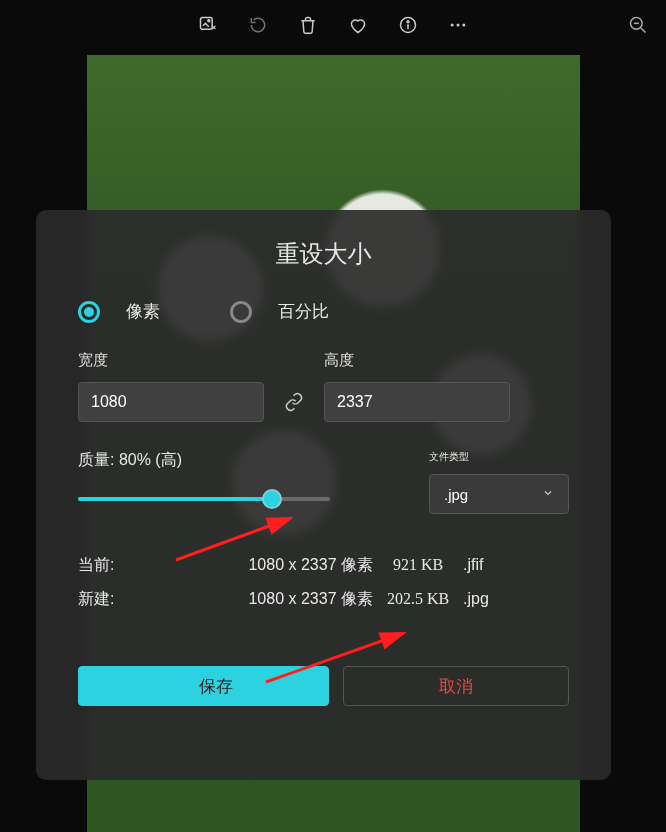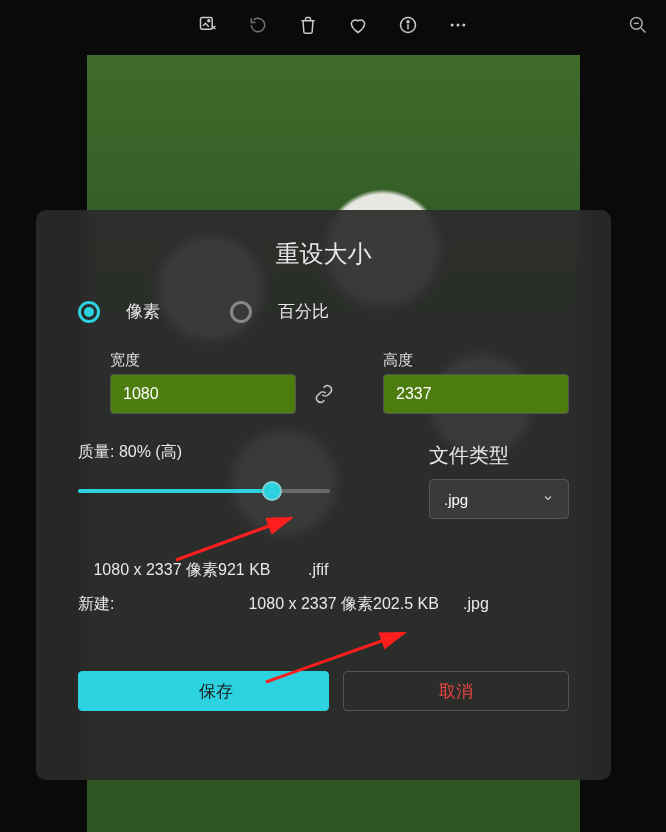--- a/index.html
+++ b/index.html
@@ -85,24 +85,24 @@
     justify-content: center;
   }
   .radio-circle.selected { border-color: #2dd2e0; }
   .radio-dot { width: 10px; height: 10px; border-radius:50%; background:#2dd2e0; }
   .dim-row {
     display: flex;
     align-items: flex-end;
     gap: 14px;
     margin-bottom: 28px;
   }
-  .dim-group { display:flex; flex-direction:column; gap:4px;margin-left:32px; }
+  .dim-group { display:flex; flex-direction:column; gap:12px; }
   .dim-label { font-size: 15px; color:#e0e0e0; }
   .dim-input {
-    background:#4d7c0f;
+    background:#404040;
     border:1px solid #555;
     border-radius:4px;
     height:40px;
     width:186px;
     color:#fff;
     padding:0 12px;
     font-size:16px;
   }
   .link-icon {
     width:32px; height:40px;
@@ -130,21 +130,21 @@
   .slider-fill {
     position:absolute; left:0; height:4px; width:75%;
     background:#2dd2e0; border-radius:2px;
   }
   .slider-thumb {
     position:absolute; left:73%;
     width:20px; height:20px; border-radius:50%;
     background:#2dd2e0; border:2px solid #ccc8;
   }
   .filetype-group { display:flex; flex-direction:column; gap:10px; }
-  .filetype-label { font-size:20px; }
+  .filetype-label { font-size:10px; }
   .filetype-select {
     background:#3a3a3a;
     border:1px solid #555;
     border-radius:4px;
     height:40px;
     width:140px;
     display:flex;
     align-items:center;
     justify-content:space-between;
     padding:0 14px;
@@ -155,21 +155,21 @@
   .chev { color:#ccc; font-size:12px; }
   .info-table { margin-top: 2px; margin-bottom: 50px; }
   .info-row {
     display:flex;
     font-size:16px;
     line-height:34px;
     white-space:nowrap;
   }
   .info-lbl { width:155px; }
   .info-dim { width:140px; text-align:right; }
-  .info-size { width:90px; text-align:left; }
+  .info-size { width:90px; text-align:center;font-family:Liberation Serif, serif; }
   .info-ext { width:50px; text-align:left; }
   .btn-row { display:flex; gap:14px; }
   .btn {
     flex:1;
     height:40px;
     border-radius:4px;
     font-size:17px;
     display:flex;
     align-items:center;
     justify-content:center;
@@ -286,20 +286,21 @@
           <svg width="12" height="12" viewBox="0 0 24 24" fill="none" stroke="currentColor" stroke-width="2.2">
               <path d="M6 9l6 6 6-6"></path>
             </svg>
         </span>
       </div>
     </div>
   </div>
 
   <div class="info-table">
     <div class="info-row">
+      <span class="info-lbl">当前:</span>
       <span class="info-dim">1080 x 2337 像素</span>
       <span class="info-size">921 KB</span>
       <span class="info-ext">.jfif</span>
     </div>
     <div class="info-row">
       <span class="info-lbl">新建:</span>
       <span class="info-dim">1080 x 2337 像素</span>
       <span class="info-size">202.5 KB</span>
       <span class="info-ext">.jpg</span>
     </div>

